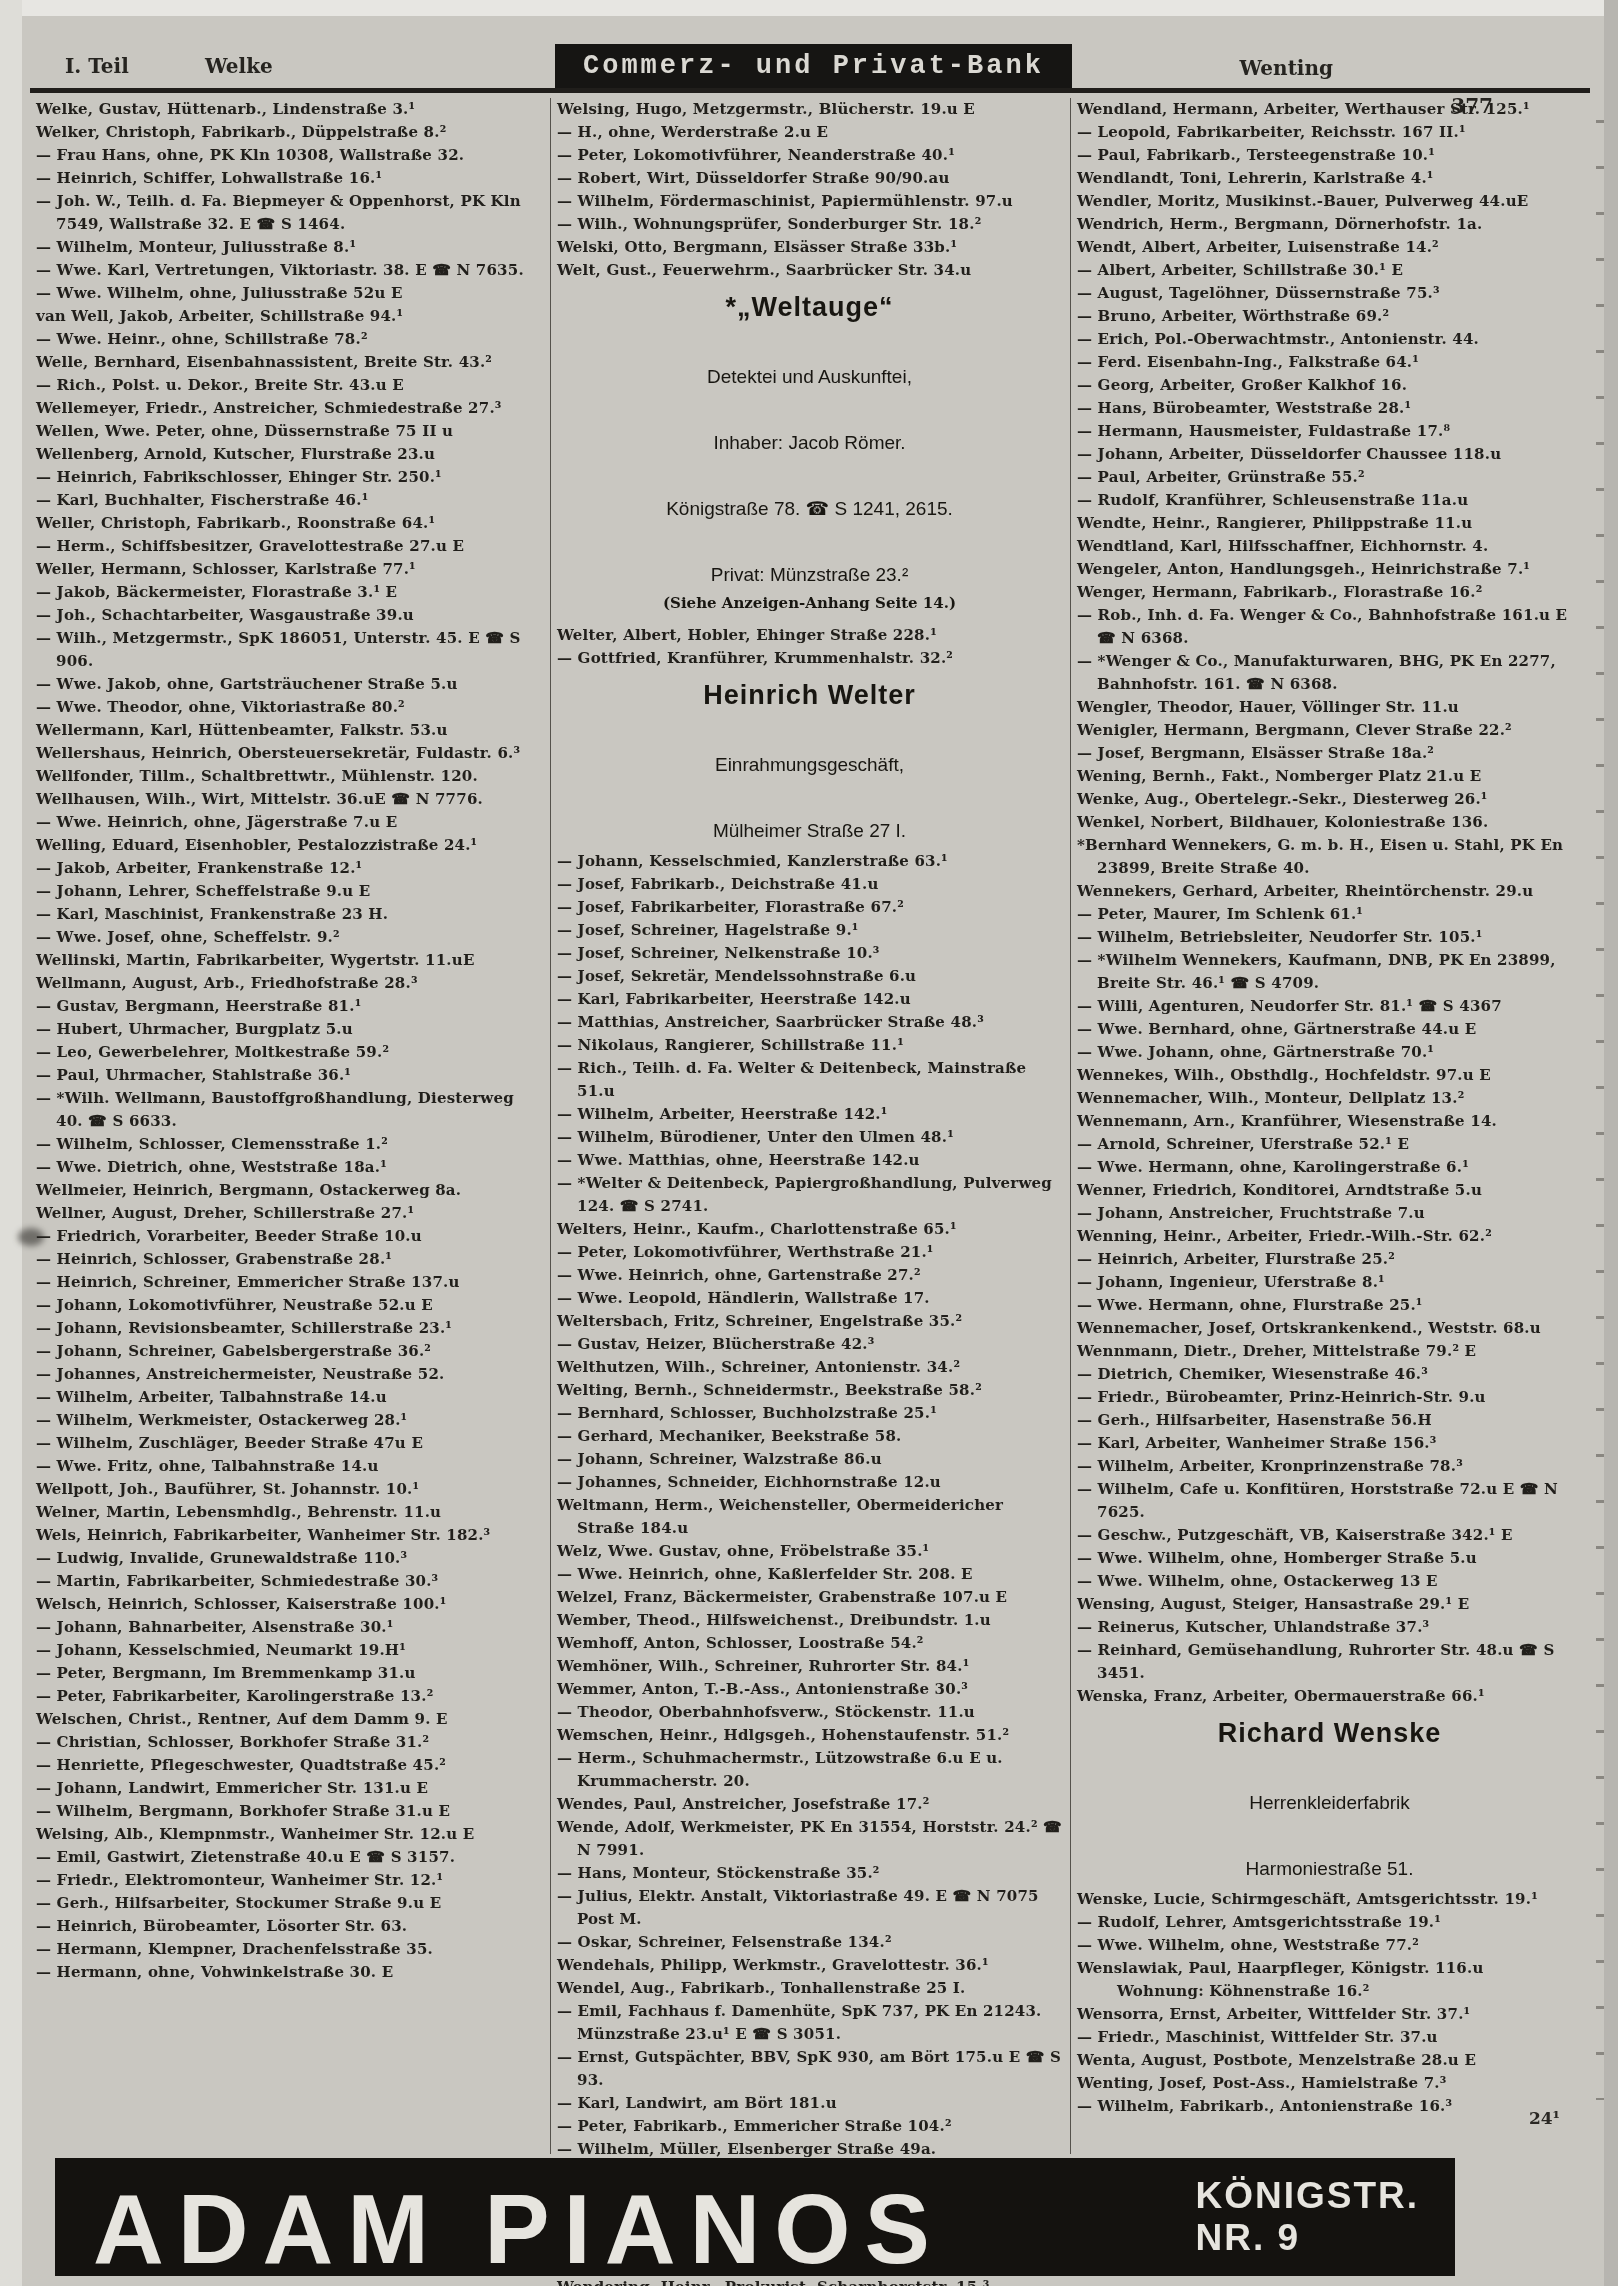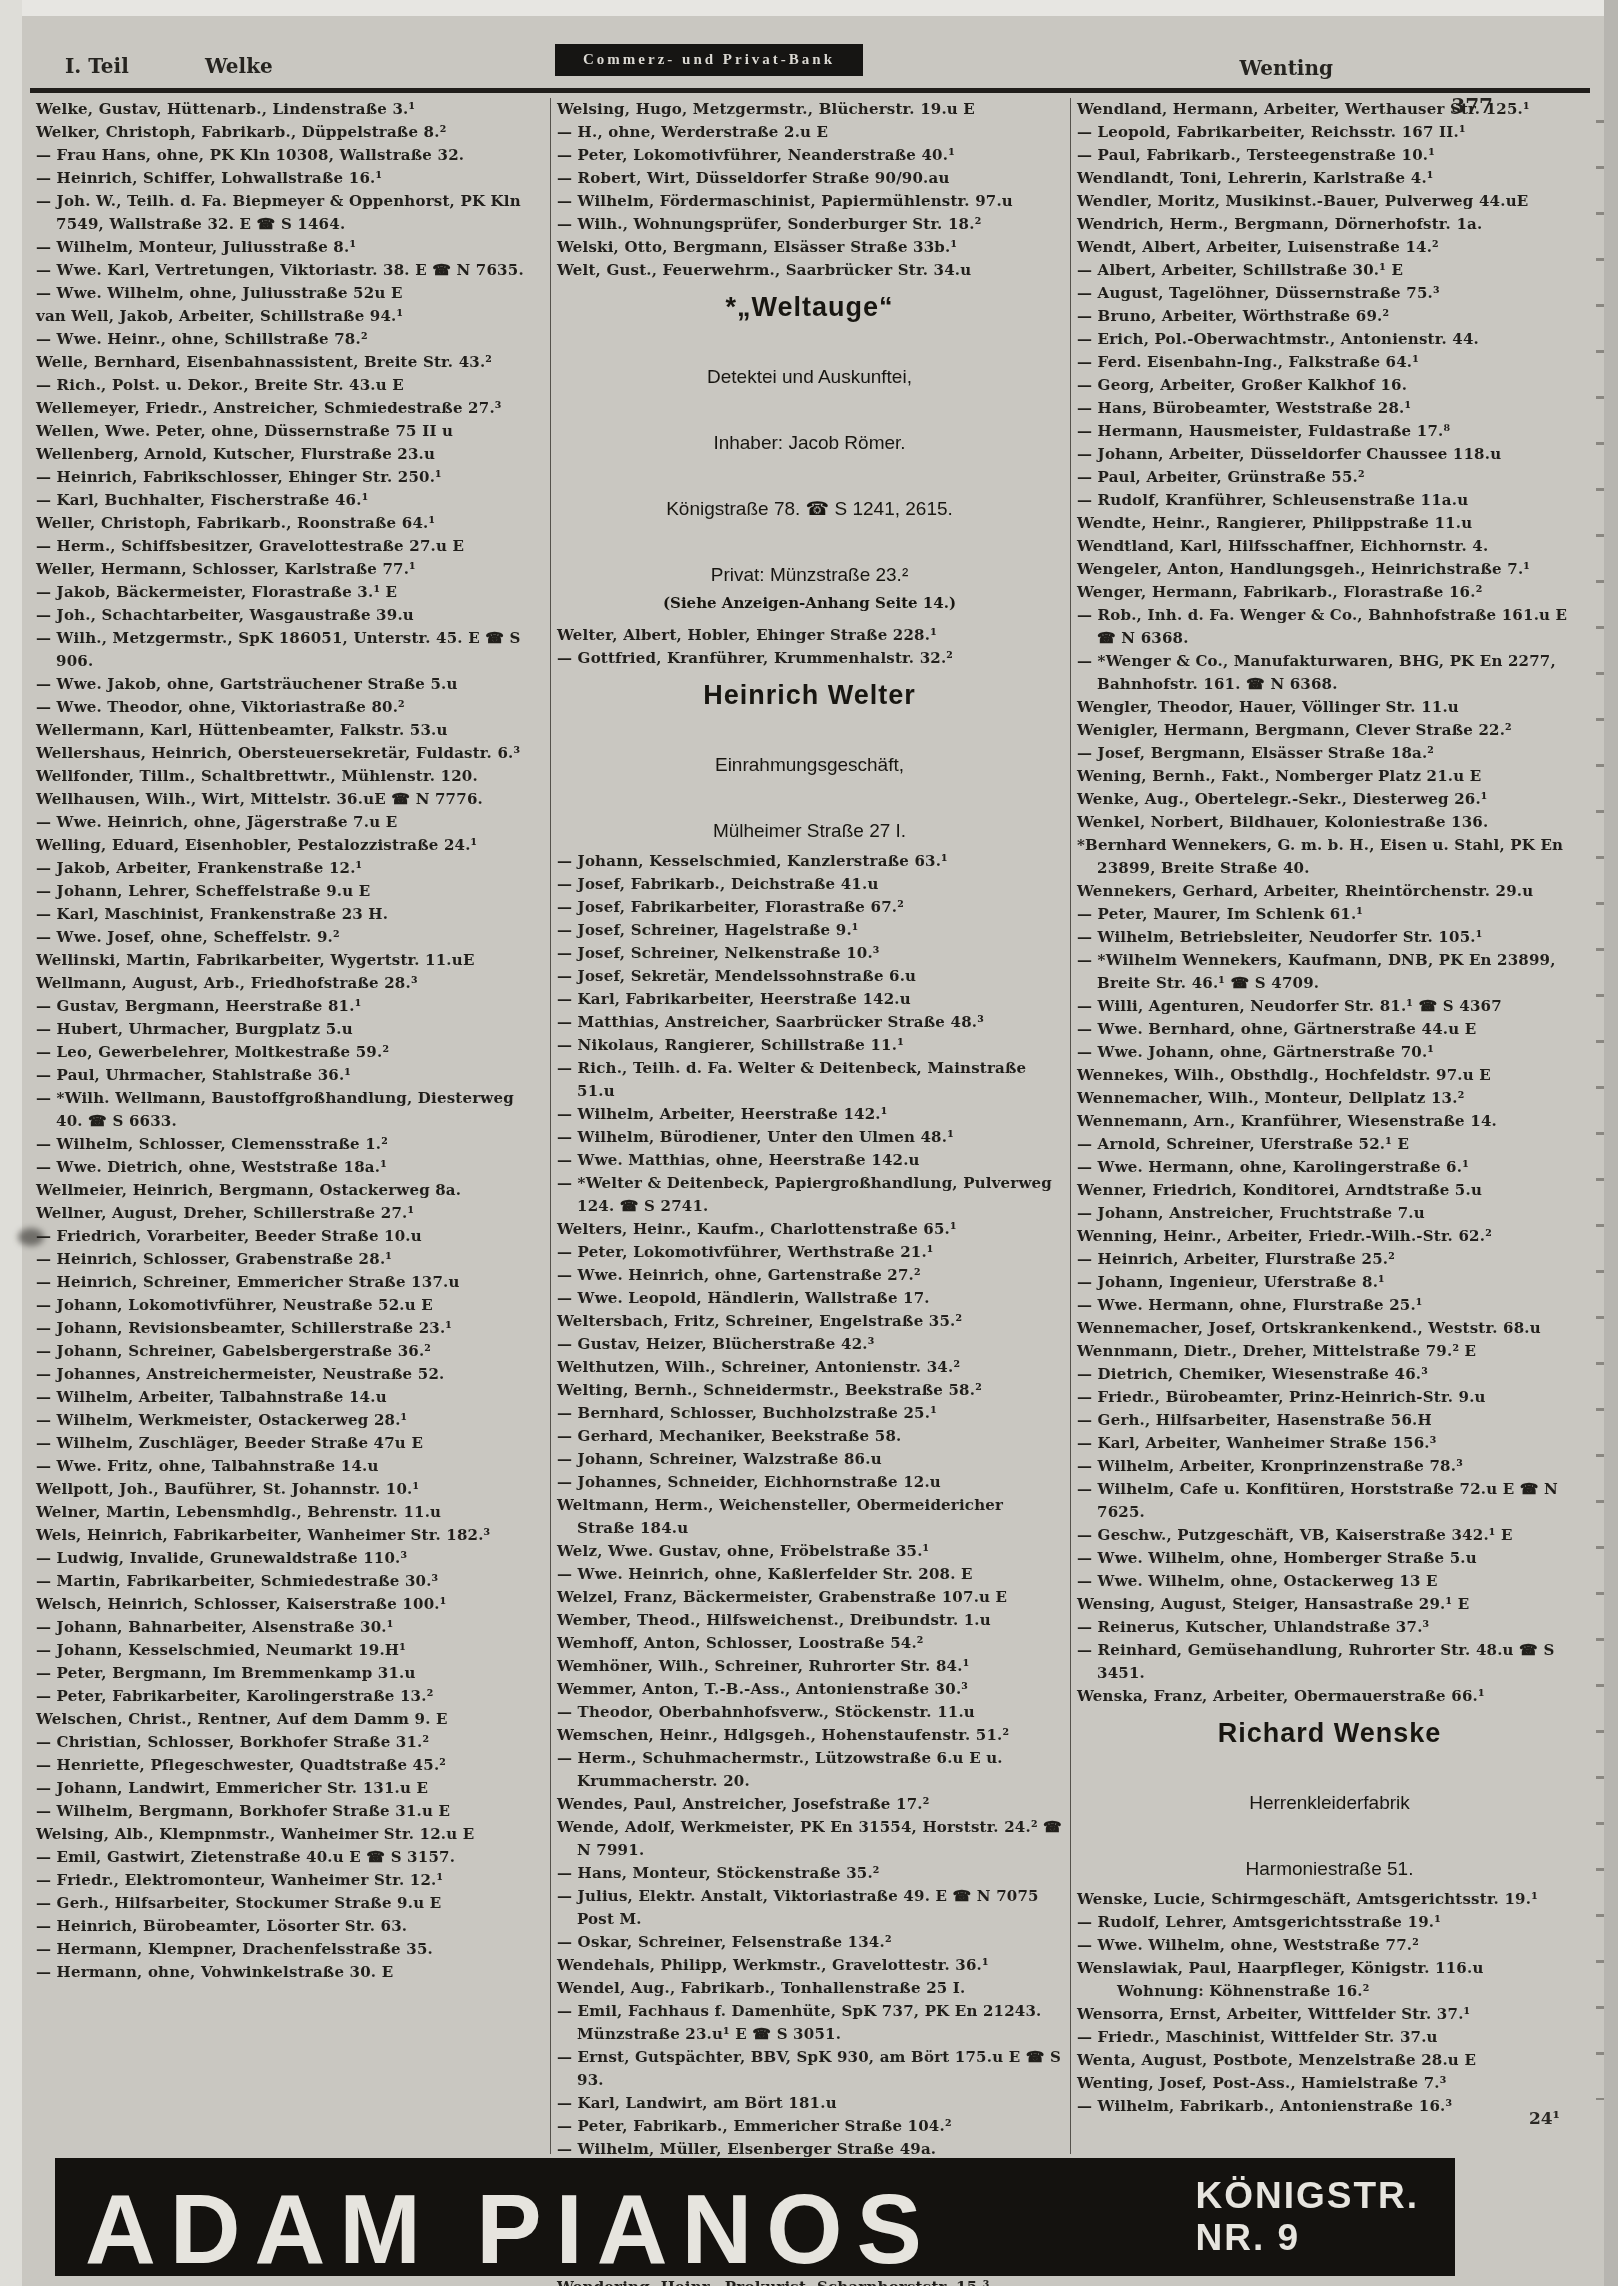--- a/index.html
+++ b/index.html
@@ -13,21 +13,21 @@
   .edge-left{position:absolute;left:0;top:0;width:22px;height:100%;background:#deddd8;}
   .edge-right{position:absolute;right:0;top:0;width:14px;height:100%;background:#b7b5b0;}
   .smudge{position:absolute;left:18px;top:1228px;width:26px;height:18px;background:#4a4844;border-radius:50%;filter:blur(3px);opacity:.7;}
 
   
   .page-header{position:absolute;left:40px;top:44px;width:1548px;height:42px;}
   .hdr-left-section{position:absolute;left:25px;top:10px;font-size:20px;font-weight:bold;color:#262420;}
   .hdr-left-word{position:absolute;left:165px;top:10px;font-size:20px;font-weight:bold;color:#262420;}
   .hdr-banner{
     position:absolute;left:515px;top:0px;background:#161513;color:#dad8d2;
-    font-family:Liberation Serif, serif;font-weight:bold;font-size:15px;
+    font-family:Liberation Mono, monospace;font-weight:bold;font-size:27px;
     letter-spacing:3px;padding:7px 28px 8px 28px;white-space:nowrap;
   }
   .hdr-right-word{position:absolute;right:255px;top:12px;font-size:20px;font-weight:bold;color:#262420;}
   .hdr-page-num{position:absolute;right:95px;top:12px;font-size:20px;font-weight:bold;color:#262420;margin-top:38px;}
   .hdr-rule{position:absolute;left:30px;top:88px;width:1560px;height:5px;background:#201e1b;}
 
   
   .columns{position:absolute;left:30px;top:98px;width:1560px;height:2056px;display:flex;}
   .col{width:520px;box-sizing:border-box;padding:0 8px 0 6px;}
   .col + .col{border-left:1px solid #55524c;}
@@ -50,21 +50,21 @@
   }
 
   
   .signature{position:absolute;right:58px;bottom:158px;font-size:17px;font-weight:bold;color:#2a2824;}
   .ad-banner{
     position:absolute;left:55px;bottom:10px;width:1400px;height:118px;background:#14120f;
     display:flex;align-items:center;color:#e6e4de;
   }
   .banner-brand{
     font-family:"Liberation Sans", sans-serif;font-weight:bold;font-size:98px;
-    letter-spacing:14px;white-space:nowrap;padding-left:30px;flex:1;line-height:100px;margin-top:24px;
+    letter-spacing:14px;white-space:nowrap;padding-left:38px;flex:1;line-height:100px;margin-top:24px;
   }
   .banner-right{
     font-family:"Liberation Sans", sans-serif;font-weight:bold;font-size:37px;
     line-height:42px;text-align:left;padding-right:36px;letter-spacing:2px;white-space:nowrap;
   }
 </style>
 </head>
 <body>
 
 <div class="edge-top"></div>

